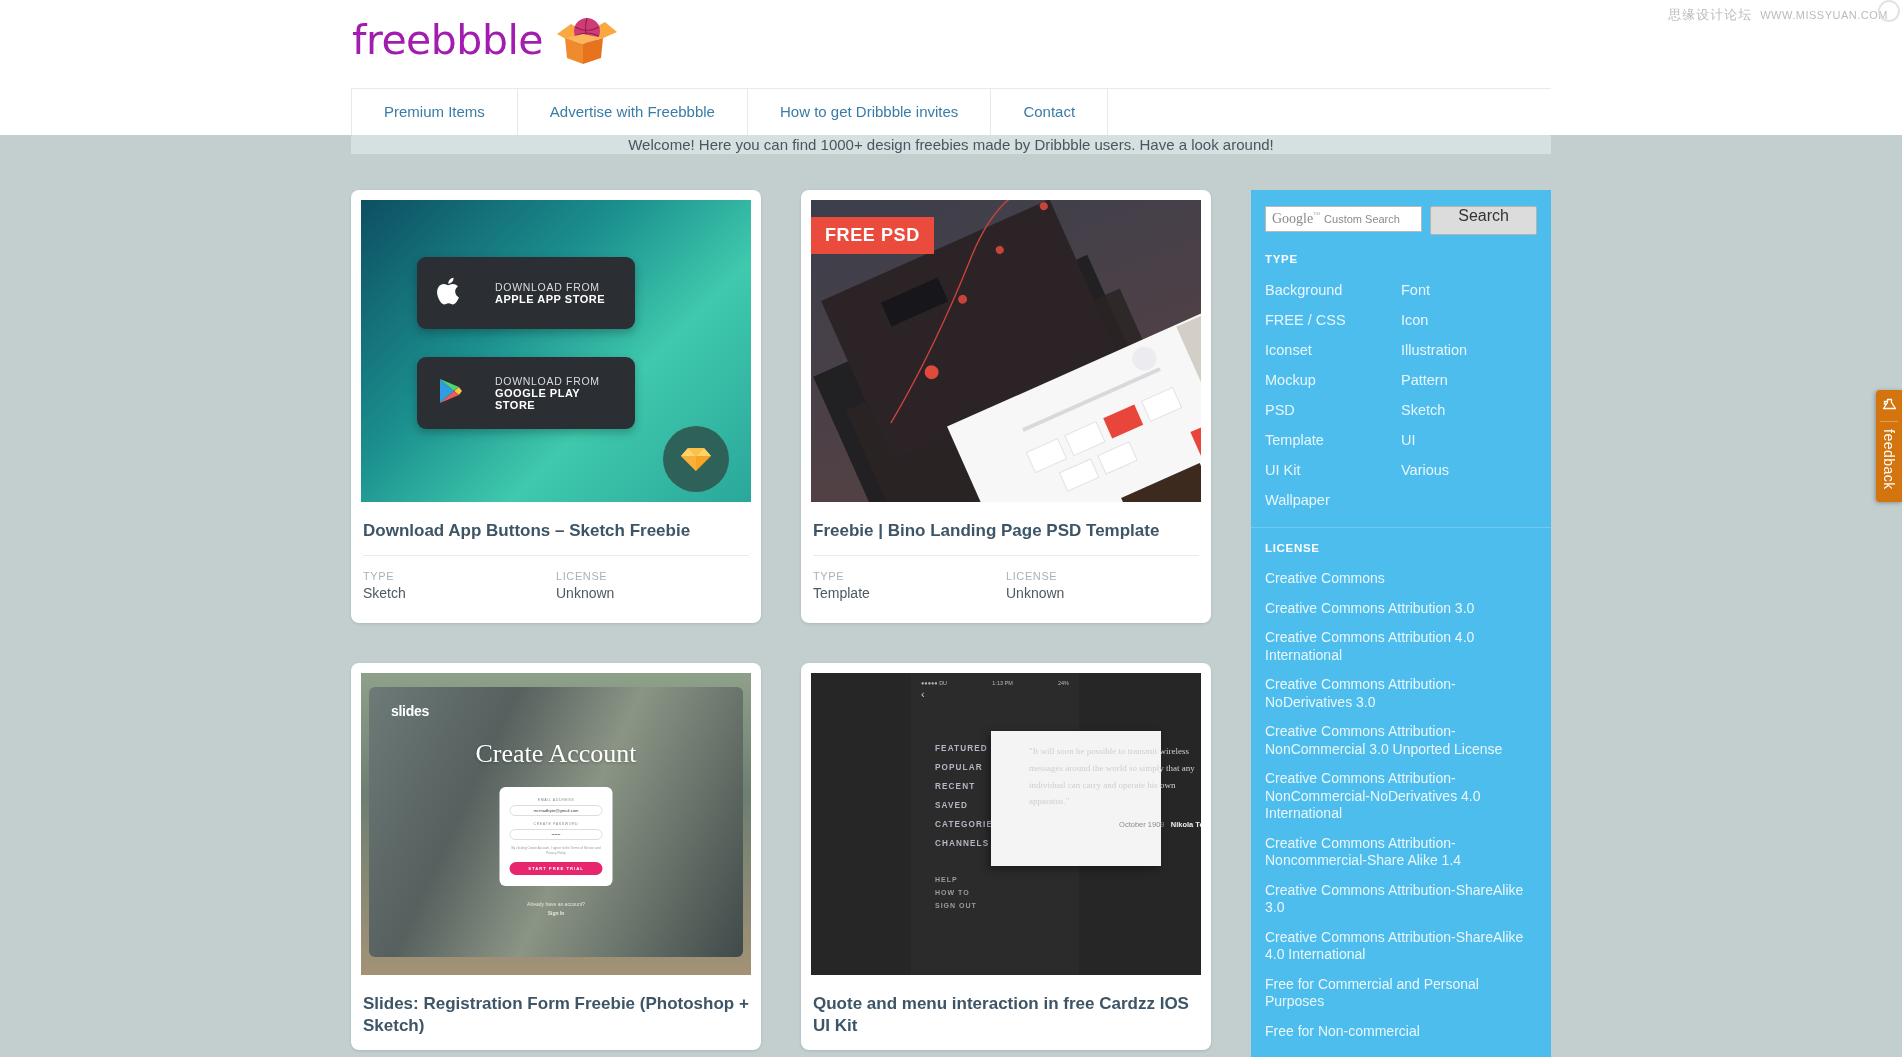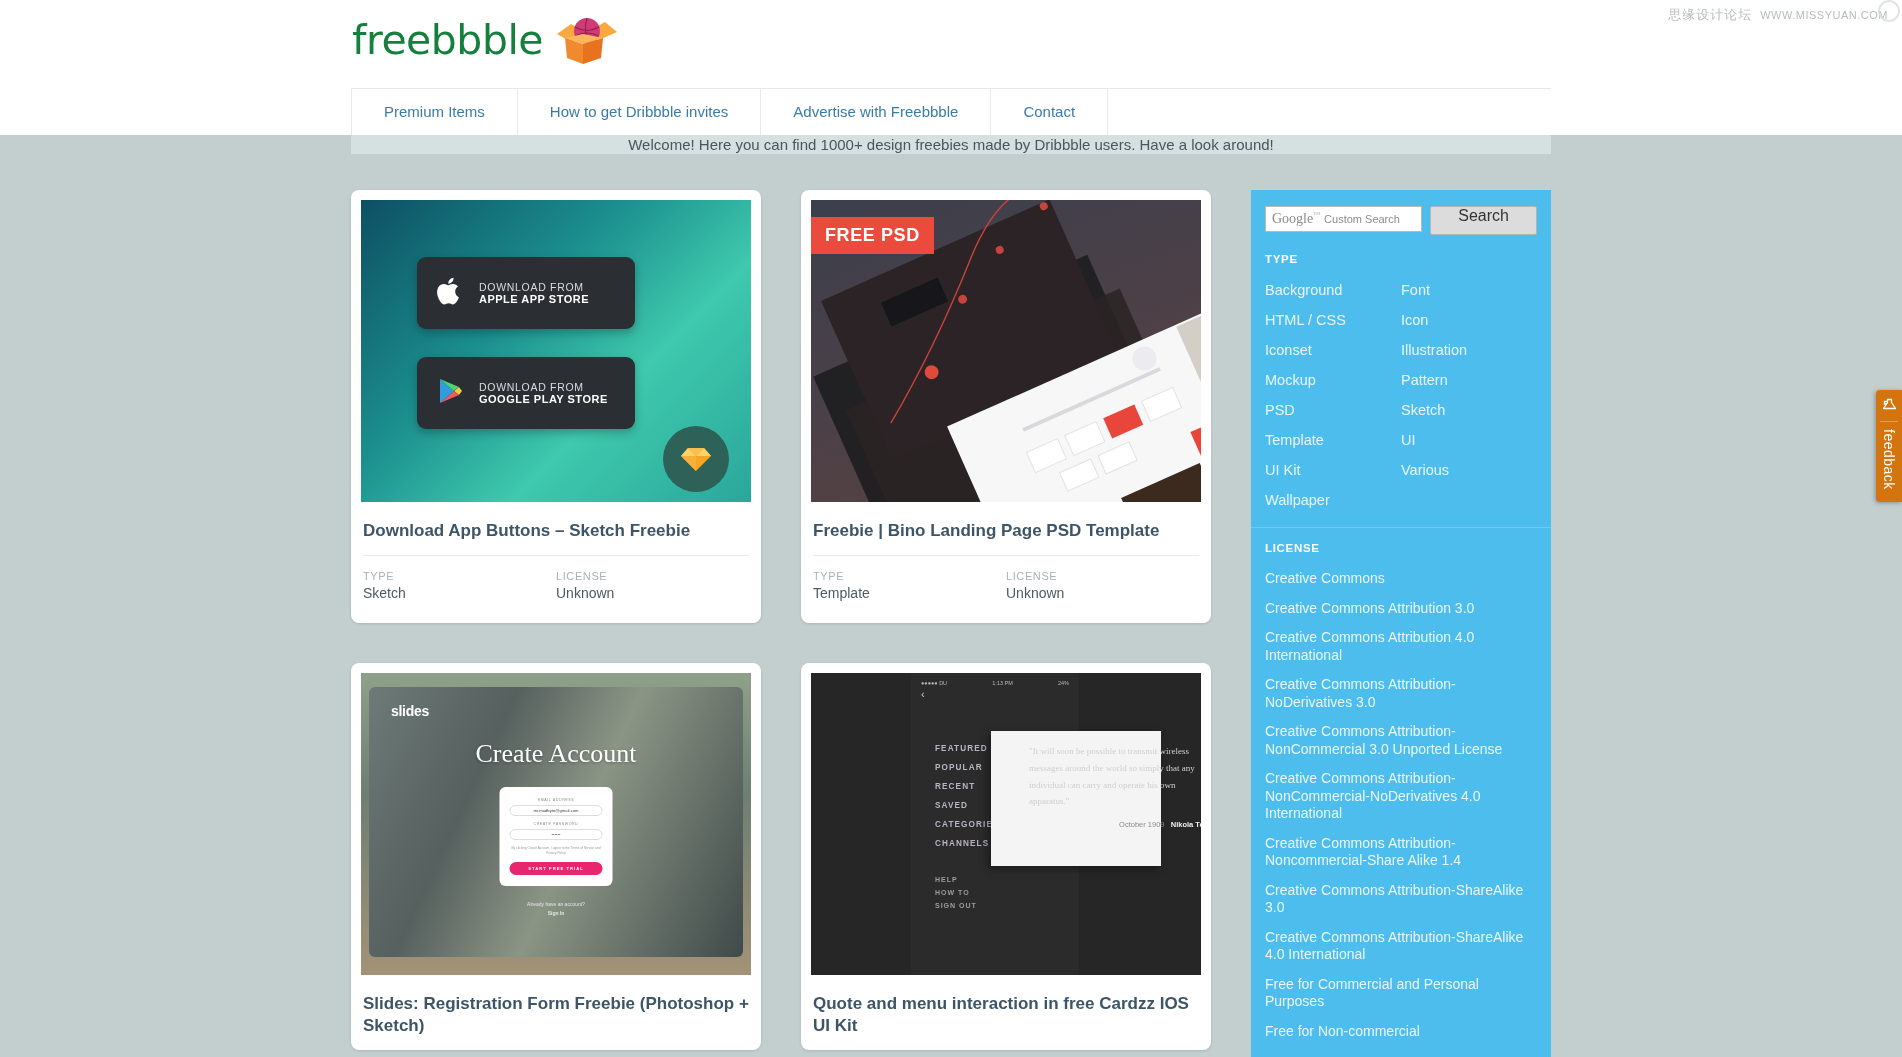--- a/index.html
+++ b/index.html
@@ -16,21 +16,21 @@
     height: 88px;
     position: relative;
   }
   .logo-wrap {
     position: absolute;
     left: 352px; top: 14px;
     display: flex; align-items: center; gap: 4px;
   }
   .logo-text {
     font-size: 41px;
-    color: #15803d;
+    color: #a21caf;
     font-weight: 400;
     letter-spacing: -0.5px;
     font-family: "DejaVu Sans", sans-serif;
   }
   .logo-box { position: relative; width: 72px; height: 52px; }
 
   .watermark {
     position: absolute;
     right: 14px; top: 6px;
     display: flex; align-items: center; gap: 8px;
@@ -138,21 +138,21 @@
   .meta-val { font-size: 14px; color: #4b5a63; }
 
   
   .t1 {
     background: linear-gradient(135deg,#0d4f63 0%, #1b8f8e 38%, #3fc9ad 65%, #2aa79b 100%);
   }
   .store-btn {
     position: absolute;
     background: #2b2f33;
     border-radius: 9px;
-    display: flex; align-items: center; gap: 16px;
+    display: flex; align-items: center; gap: 32px;
     padding: 0 20px;
     width: 218px; height: 72px;
     box-shadow: 0 4px 10px rgba(0,0,0,.25);
   }
   .sb1 { left: 56px; top: 57px; }
   .sb2 { left: 56px; top: 157px; }
   .store-txt-sm { font-size: 10.5px; color: #d9dcdf; letter-spacing: .7px; }
   .store-txt-lg { font-size: 11px; color: #fff; font-weight: bold; letter-spacing: .5px; }
   .sketch-badge {
     position: absolute; right: 22px; bottom: 10px;
@@ -344,22 +344,22 @@
   <div class="watermark">
     <span class="wm-cn">思缘设计论坛</span>
     <span class="wm-en">WWW.MISSYUAN.COM</span>
   </div>
   <div class="wm-logo"></div>
 </div>
 
 <div class="nav-outer">
   <div class="nav">
     <div class="nav-item">Premium Items</div>
+    <div class="nav-item">Advertise with Freebbble</div>
     <div class="nav-item">How to get Dribbble invites</div>
-    <div class="nav-item">Advertise with Freebbble</div>
     <div class="nav-item">Contact</div>
   </div>
 </div>
 
 <div class="page">
   <div class="container">
 
     <div class="welcome">Welcome! Here you can find 1000+ design freebies made by Dribbble users. Have a look around!</div>
 
     <div class="content">
@@ -530,21 +530,21 @@
             <span class="g-goo"><span>Google</span><span class="g-tm">™</span></span>
             <span class="g-ph">Custom Search</span>
           </div>
           <div class="search-btn">Search</div>
         </div>
 
         <div class="sb-head">TYPE</div>
         <div class="type-grid">
           <div class="type-link">Background</div>
           <div class="type-link">Font</div>
-          <div class="type-link">HTML / CSS</div>
+          <div class="type-link">FREE / CSS</div>
           <div class="type-link">Icon</div>
           <div class="type-link">Iconset</div>
           <div class="type-link">Illustration</div>
           <div class="type-link">Mockup</div>
           <div class="type-link">Pattern</div>
           <div class="type-link">PSD</div>
           <div class="type-link">Sketch</div>
           <div class="type-link">Template</div>
           <div class="type-link">UI</div>
           <div class="type-link">UI Kit</div>

